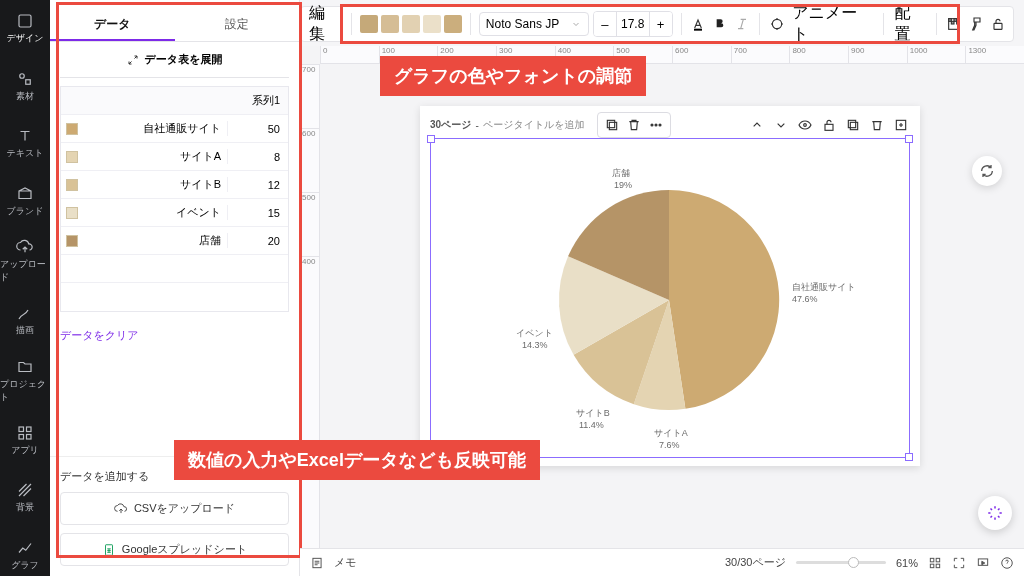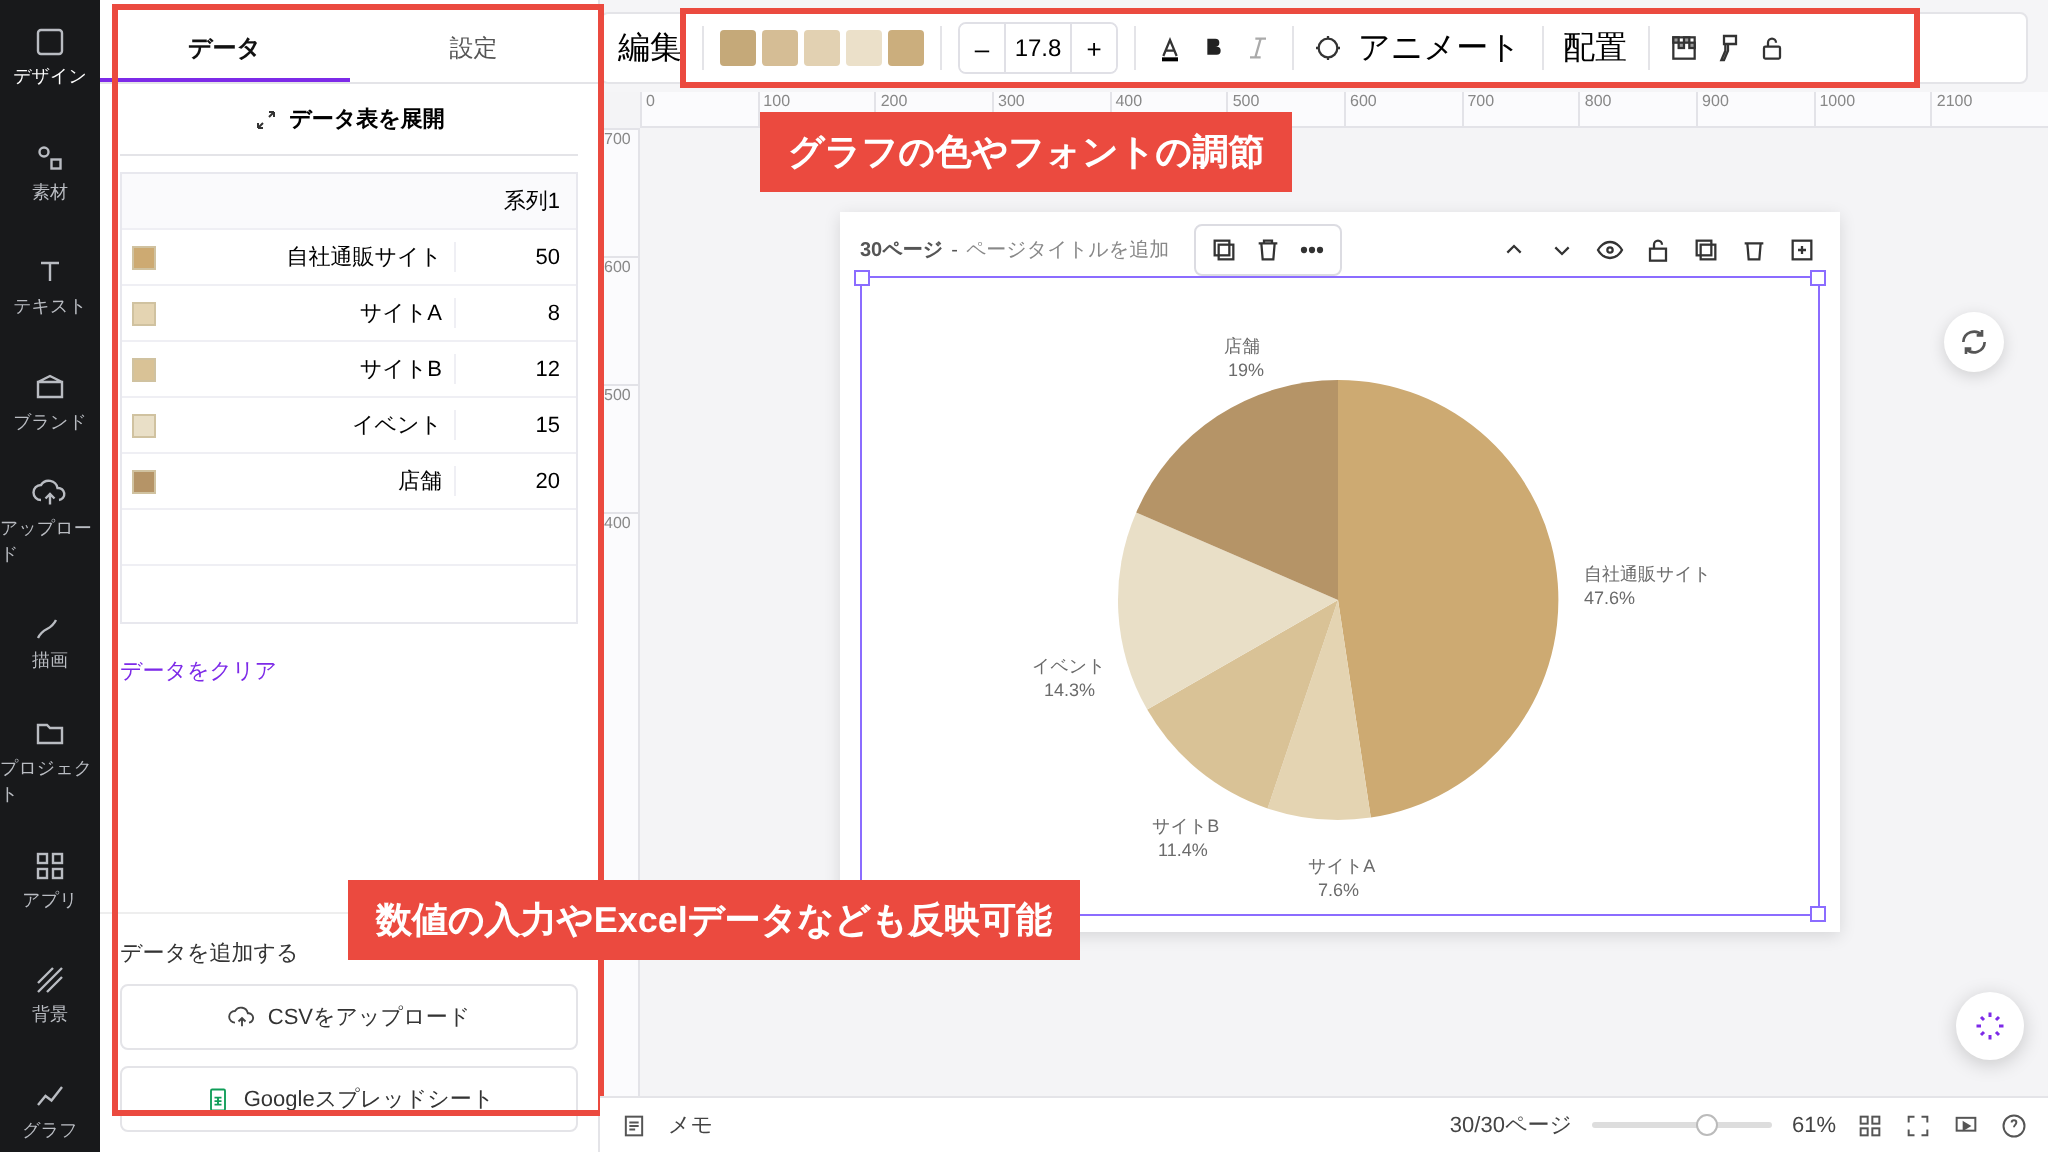--- a/index.html
+++ b/index.html
@@ -225,20 +225,26 @@
   <span class="tlabel">編集</span>
   <div class="sep"></div>
   <div class="sw-row">
     <div class="sw" style="background:#c5a979"></div>
     <div class="sw" style="background:#d5bd95"></div>
     <div class="sw" style="background:#e2d1b2"></div>
     <div class="sw" style="background:#ebe0c9"></div>
     <div class="sw" style="background:#cbae7d"></div>
   </div>
   <div class="sep"></div>
+  <div class="font-sel">
+    <span>Noto Sans JP</span>
+    <svg viewBox="0 0 24 24" style="width:12px;height:12px;stroke:#555;fill:none;margin-left:auto">
+        <path d="M7 10l5 5 5-5"></path>
+      </svg>
+  </div>
   <div class="sz">
     <button>–</button>
     <input value="17.8" style="">
     <button>+</button>
   </div>
   <div class="sep"></div>
   <div class="ico">
       <svg viewBox="0 0 24 24">
         <path d="M7 18l5-12 5 12M9 14h6"></path>
         <rect x="6" y="19" width="12" height="3" fill="#000" stroke="none"></rect>
@@ -293,21 +299,21 @@
       <span>100</span>
       <span>200</span>
       <span>300</span>
       <span>400</span>
       <span>500</span>
       <span>600</span>
       <span>700</span>
       <span>800</span>
       <span>900</span>
       <span>1000</span>
-      <span>2100</span>
+      <span>1300</span>
     </div>
   <div class="ruler-v">
       <span>700</span>
       <span>600</span>
       <span>500</span>
       <span>400</span>
     </div>
 
   <div class="page">
     <div class="page-head">

